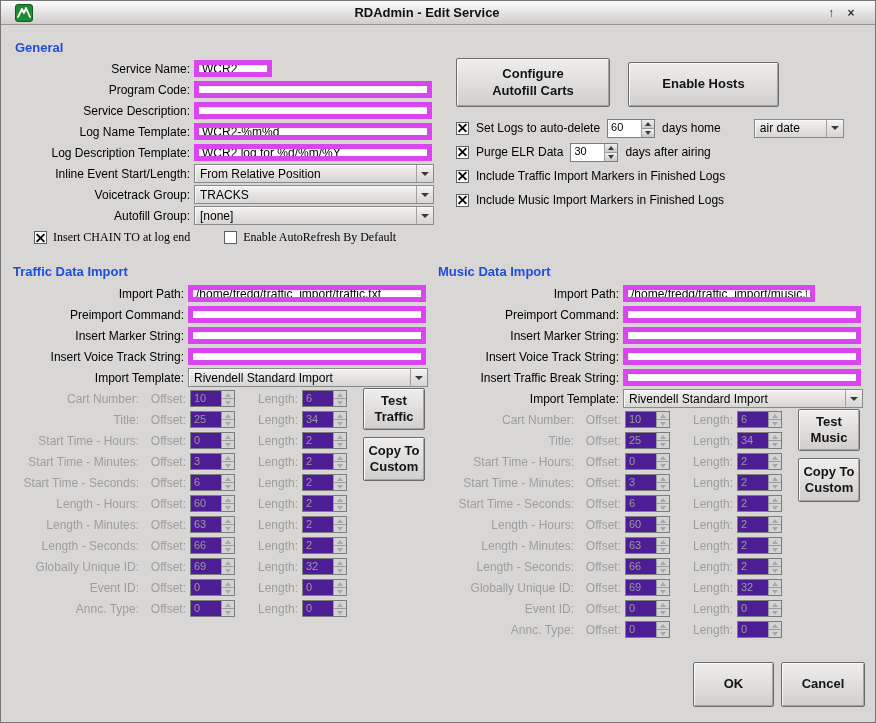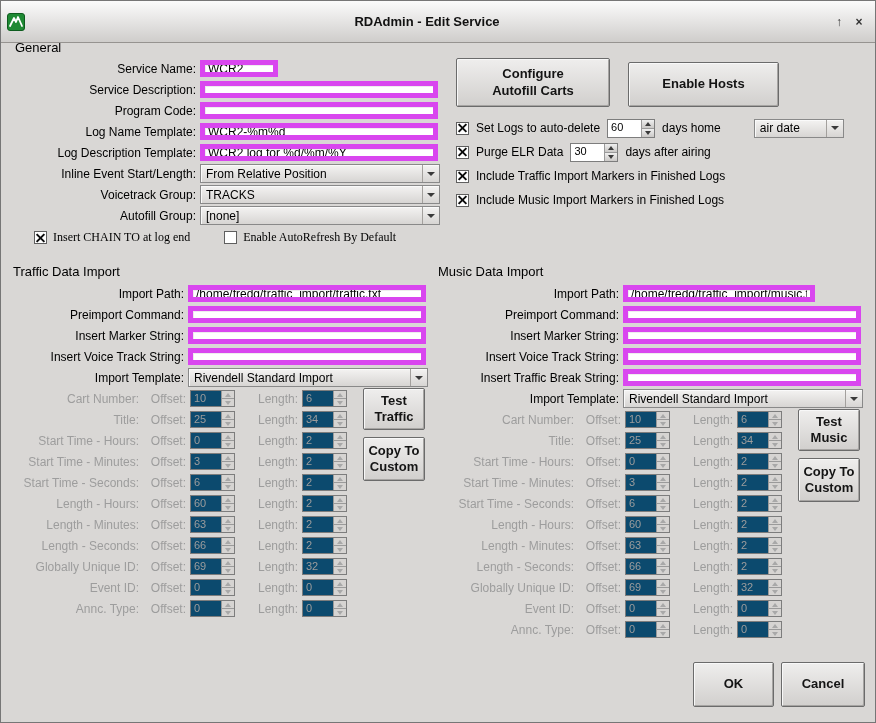--- a/index.html
+++ b/index.html
@@ -4,43 +4,43 @@
 <style>
   html,body{margin:0;padding:0;background:#d9d7d5;}
   *{box-sizing:border-box;}
   .window{
     position:relative;width:876px;height:723px;background:#d9d7d5;
     border:1px solid #767676;overflow:hidden;
     font-family:"Liberation Sans",sans-serif;font-size:12px;color:#000;
   }
   
   .titlebar{
-    position:absolute;left:0;top:0;width:100%;height:42px;
+    position:absolute;left:0;top:0;width:100%;height:24px;
     background:linear-gradient(#fbfbfb,#cfcdcb);
     border-bottom:1px solid #969390;
-    display:flex;align-items:center;padding:0 6px;
+    display:flex;align-items:center;padding:0 14px;
   }
   .title{flex:1;text-align:center;font-weight:bold;font-size:13px;color:#111;}
   .app-icon{width:18px;height:18px;flex:none;}
   .tb-btn{width:20px;height:18px;flex:none;display:flex;align-items:center;justify-content:center;
     font-size:12px;font-weight:bold;color:#333;cursor:pointer;}
   
-  .heading{position:absolute;font-weight:normal;font-size:13px;color:#000000;}
+  .heading{position:absolute;font-weight:bold;font-size:13px;color:#1d4ed8;}
   #general-heading{left:14px;top:39px;}
   #traffic-heading{left:12px;top:263px;}
   #music-heading{left:437px;top:263px;}
   
   .frow{display:flex;align-items:center;height:21px;}
   .flabel{width:181px;text-align:right;padding-right:4px;flex:none;white-space:nowrap;}
   .tin{
     height:17px;border:5px solid #d946ef;background:#fff;
     font:12px "Liberation Sans",sans-serif;padding:0 3px;color:#000;
     box-shadow:inset 1px 1px 0 rgba(0,0,0,0.07);
   }
-  #general-fields{position:absolute;left:18px;top:57px;}
+  #general-fields{position:absolute;left:12px;top:57px;}
   #traffic-fields{position:absolute;left:6px;top:282px;}
   #music-fields{position:absolute;left:441px;top:282px;}
   
   .combo{
     display:inline-flex;align-items:center;height:19px;
     background:linear-gradient(#f4f3f2,#d7d5d3);
     border:1px solid #898989;box-shadow:inset 1px 1px 0 #fafafa;
     cursor:default;flex:none;
   }
   .combo-text{flex:1;padding:0 5px;white-space:nowrap;overflow:hidden;font-size:12px;}
@@ -53,21 +53,21 @@
   .combo-arrow .tri-down{border-left-width:4px;border-right-width:4px;border-top-width:4px;}
   .tri-up.dis{border-bottom-color:#a8a8a8;}
   .tri-down.dis{border-top-color:#a8a8a8;}
   
   .spin{display:inline-flex;width:45px;height:17px;border:1px solid #7d7d7d;background:#fff;flex:none;}
   .spin.wide{width:48px;height:19px;}
   .spin-val{flex:1;font-size:11px;padding:1px 3px;overflow:hidden;color:#000;}
   .spin-btns{width:13px;display:flex;flex-direction:column;border-left:1px solid #9a9a9a;flex:none;}
   .spin-b{flex:1;display:flex;align-items:center;justify-content:center;background:linear-gradient(#efefef,#cbc9c7);}
   .spin-b.up{border-bottom:1px solid #9a9a9a;}
-  .spin.disabled{background:#0c4a6e;justify-content:space-between;}
+  .spin.disabled{background:#4c1d95;justify-content:space-between;}
   .spin.disabled .spin-val{color:#9c9c9c;}
   .spin.disabled .spin-b{background:#d6d4d2;}
   
   .cb{width:13px;height:13px;background:#fff;border:1px solid #5f5f5f;display:inline-block;position:relative;flex:none;}
   .cb.checked::before,.cb.checked::after{content:"";position:absolute;left:0px;top:4.5px;width:11px;height:2px;background:#0c0c0c;}
   .cb.checked::before{transform:rotate(45deg);}
   .cb.checked::after{transform:rotate(-45deg);}
   .cblabel{white-space:nowrap;}
   #gen-checks{position:absolute;left:6px;top:226px;height:21px;display:flex;align-items:center;font-family:Liberation Serif, serif;}
   .cbgroup{display:inline-flex;align-items:center;gap:6px;margin-left:27px;}
@@ -117,25 +117,25 @@
     <div class="tb-btn">×</div>
   </div>
 
   <div class="heading" id="general-heading">General</div>
   <div id="general-fields">
       <div class="frow">
         <span class="flabel">Service Name:</span>
         <input class="tin" value="WCR2" style="width: 78px;">
       </div>
       <div class="frow">
+        <span class="flabel">Program Code:</span>
+        <input class="tin" style="width: 238px;">
+      </div>
+      <div class="frow">
         <span class="flabel">Service Description:</span>
-        <input class="tin" style="width: 238px;">
-      </div>
-      <div class="frow">
-        <span class="flabel">Program Code:</span>
         <input class="tin" style="width: 238px;">
       </div>
       <div class="frow">
         <span class="flabel">Log Name Template:</span>
         <input class="tin" value="WCR2-%m%d" style="width: 238px;">
       </div>
       <div class="frow">
         <span class="flabel">Log Description Template:</span>
         <input class="tin" value="WCR2 log for %d/%m/%Y" style="width: 238px;">
       </div>

